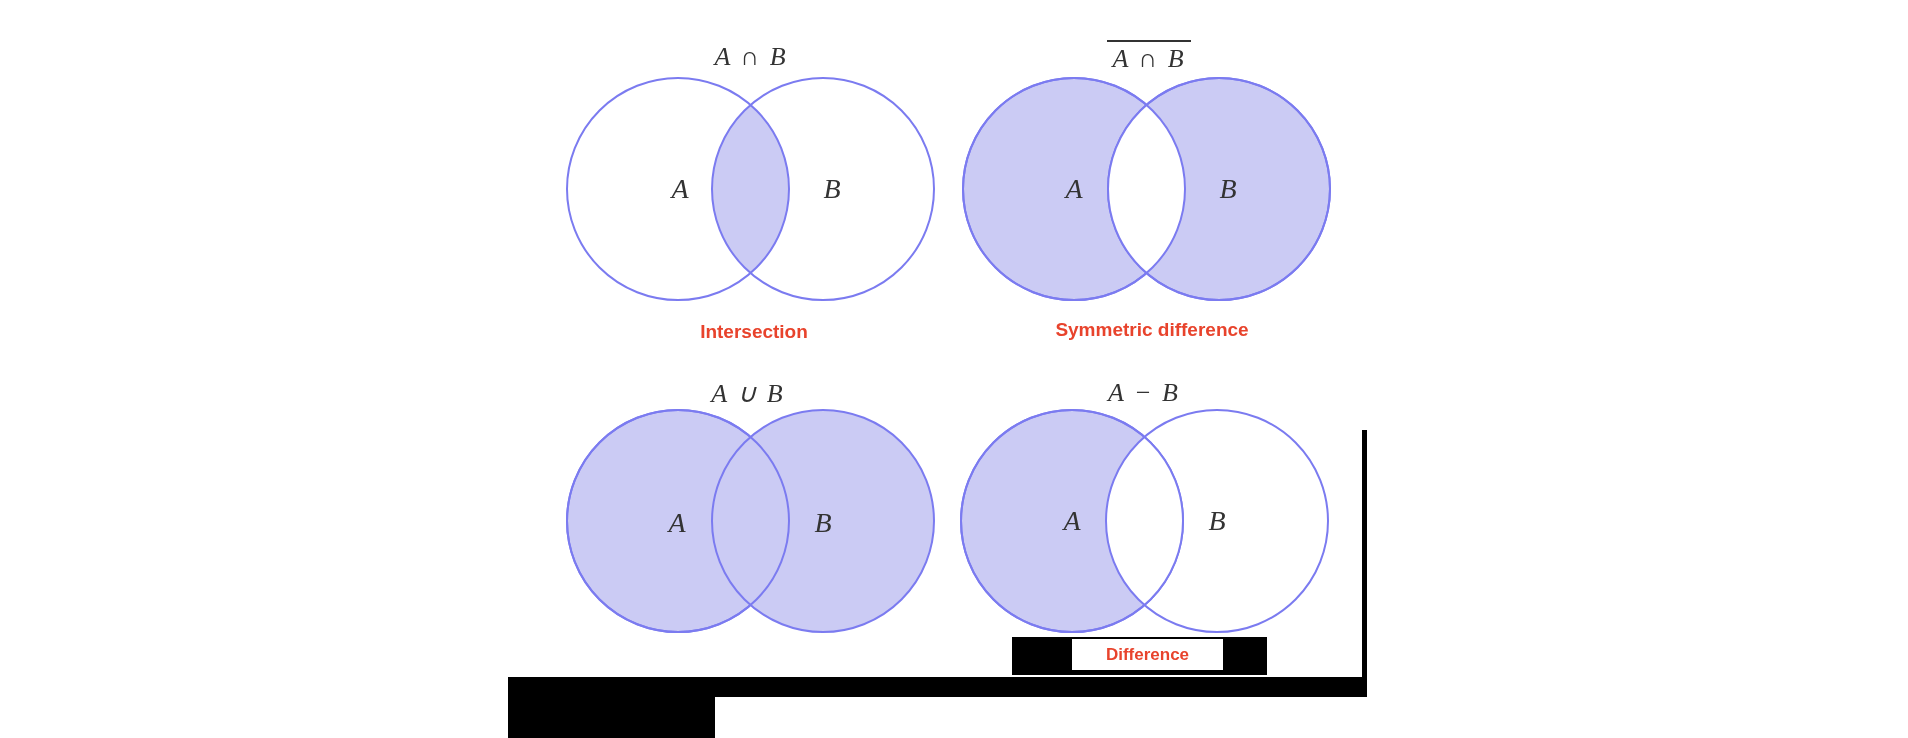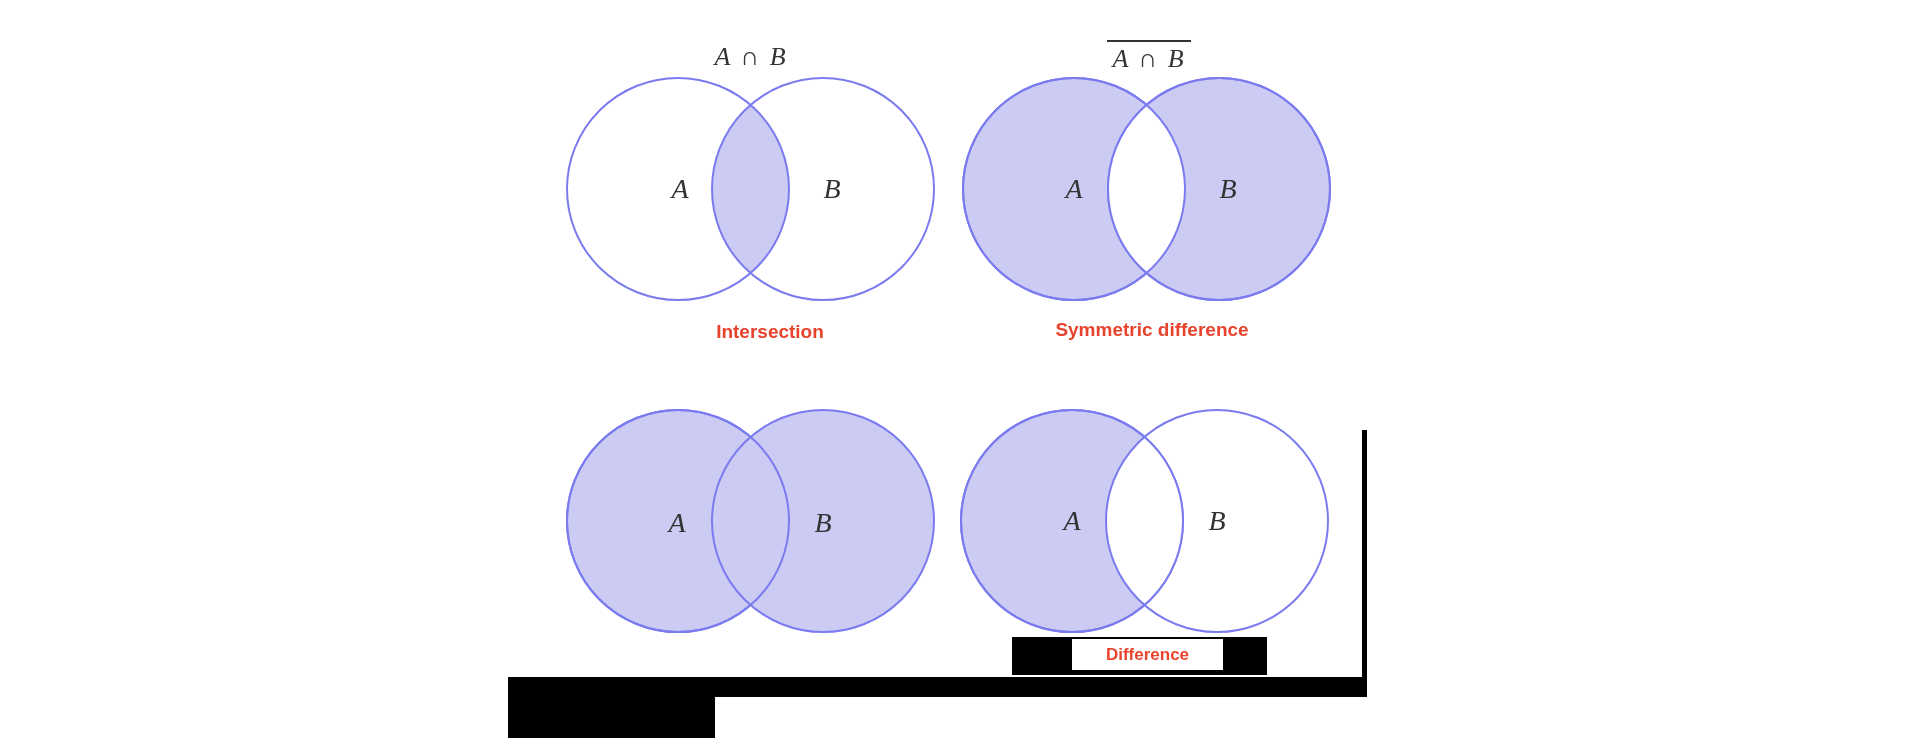--- a/index.html
+++ b/index.html
@@ -71,44 +71,50 @@
   <div class="formula" style="left:601px; top:42px;">
     <span class="fx">A ∩ B</span>
   </div>
   <svg class="venn" style="left:565px; top:76px;" width="371" height="226" viewBox="0 0 371 226">
     <path class="lens-shaded" d="M185.5 28.95 A111 111 0 0 1 185.5 197.05 A111 111 0 0 1 185.5 28.95 Z"></path>
     <circle class="stroke-only" cx="113" cy="113" r="111"></circle>
     <circle class="stroke-only" cx="258" cy="113" r="111"></circle>
     <text class="set-label" x="115" y="112" text-anchor="middle" dominant-baseline="central">A</text>
     <text class="set-label" x="267" y="112" text-anchor="middle" dominant-baseline="central">B</text>
   </svg>
-  <div class="op-label" style="left:620px; top:321px;">Intersection</div>
+  <div class="op-label" style="left:604px; top:321px;">Intersection</div>
 
   <div class="formula" style="left:999px; top:40px;">
     <span class="fx ov">A ∩ B</span>
   </div>
   <svg class="venn" style="left:961px; top:76px;" width="371" height="226" viewBox="0 0 371 226">
     <circle class="filled" cx="113" cy="113" r="111"></circle>
     <circle class="filled" cx="258" cy="113" r="111"></circle>
     <path class="lens-white" d="M185.5 28.95 A111 111 0 0 1 185.5 197.05 A111 111 0 0 1 185.5 28.95 Z"></path>
     <circle class="stroke-only" cx="113" cy="113" r="111"></circle>
     <circle class="stroke-only" cx="258" cy="113" r="111"></circle>
     <text class="set-label" x="113" y="112" text-anchor="middle" dominant-baseline="central">A</text>
     <text class="set-label" x="267" y="112" text-anchor="middle" dominant-baseline="central">B</text>
   </svg>
   <div class="op-label" style="left:1002px; top:319px;text-align:center;">Symmetric difference</div>
 
+  <div class="formula" style="left:598px; top:378px;">
+    <span class="fx">A ∪ B</span>
+  </div>
   <svg class="venn" style="left:565px; top:408px;" width="371" height="226" viewBox="0 0 371 226">
     <circle class="filled" cx="113" cy="113" r="111"></circle>
     <circle class="filled" cx="258" cy="113" r="111"></circle>
     <circle class="stroke-only" cx="113" cy="113" r="111"></circle>
     <text class="set-label" x="112" y="114" text-anchor="middle" dominant-baseline="central">A</text>
     <text class="set-label" x="258" y="114" text-anchor="middle" dominant-baseline="central">B</text>
   </svg>
 
+  <div class="formula" style="left:994px; top:378px;">
+    <span class="fx">A − B</span>
+  </div>
   <svg class="venn" style="left:959px; top:408px;" width="371" height="226" viewBox="0 0 371 226">
     <circle class="filled" cx="113" cy="113" r="111"></circle>
     <path class="lens-white" d="M185.5 28.95 A111 111 0 0 1 185.5 197.05 A111 111 0 0 1 185.5 28.95 Z"></path>
     <circle class="stroke-only" cx="113" cy="113" r="111"></circle>
     <circle class="stroke-only" cx="258" cy="113" r="111"></circle>
     <text class="set-label" x="113" y="112" text-anchor="middle" dominant-baseline="central">A</text>
     <text class="set-label" x="258" y="112" text-anchor="middle" dominant-baseline="central">B</text>
   </svg>
 
   <div class="redaction" style="left:1362px; top:430px; width:5px; height:247px;"></div>

